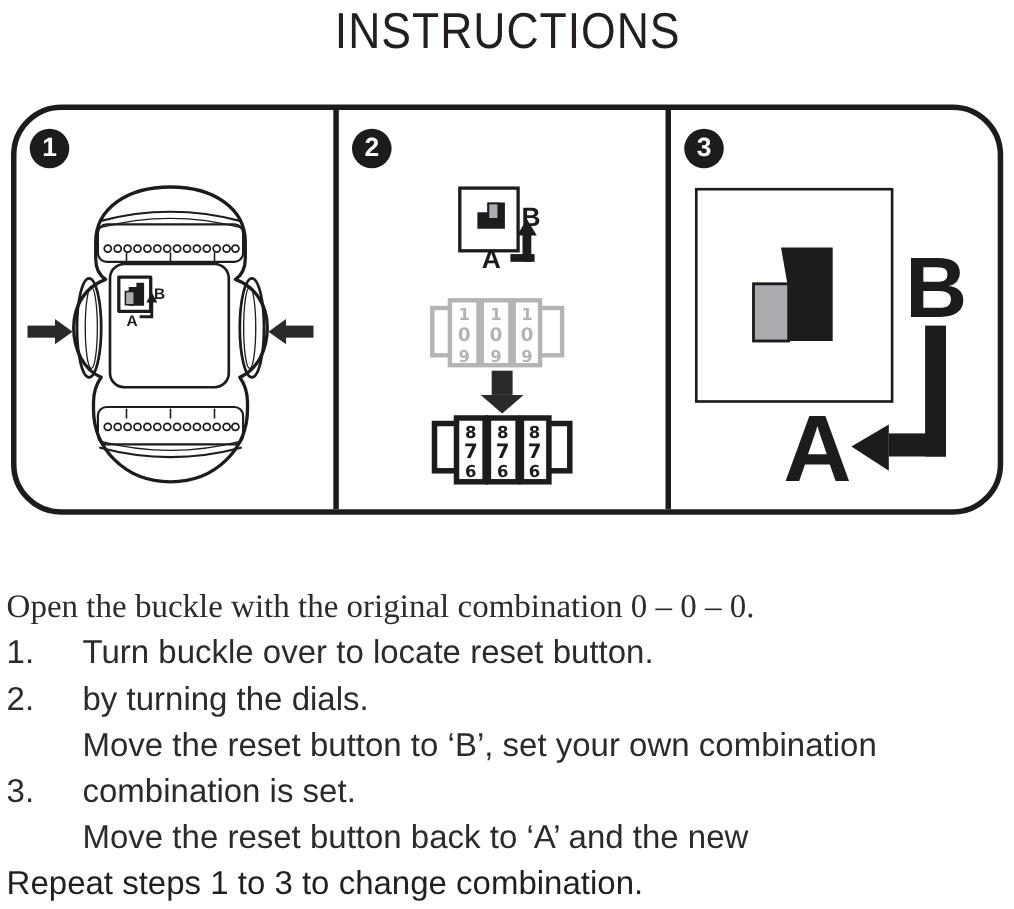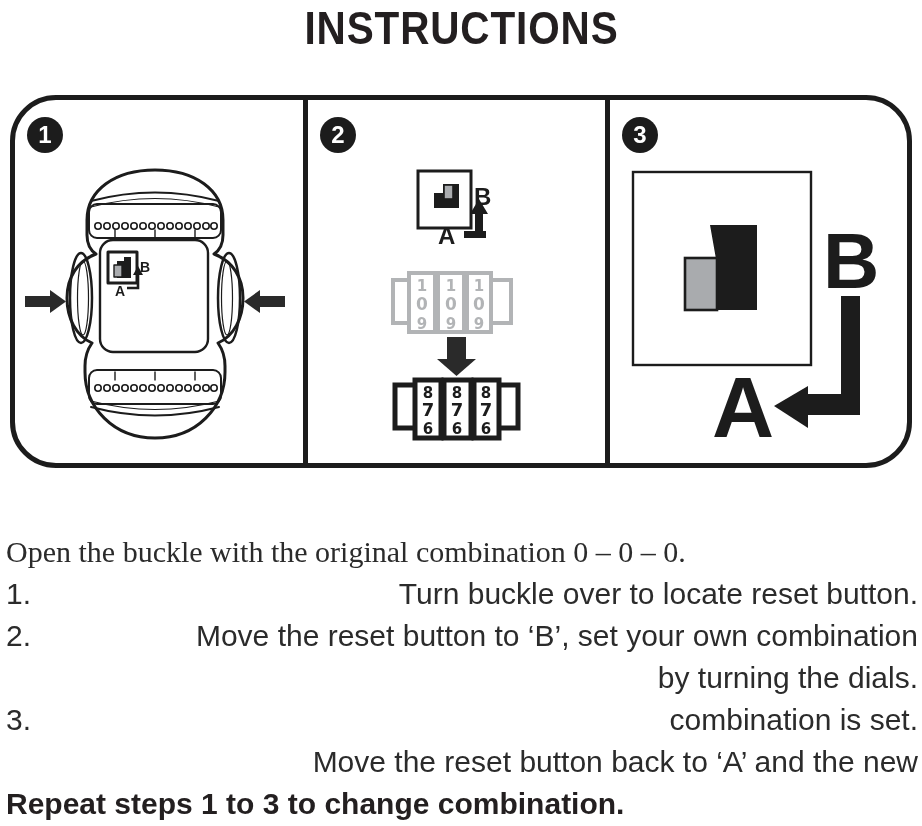--- a/index.html
+++ b/index.html
@@ -7,21 +7,21 @@
     width:922px;height:826px;overflow:hidden;
     font-family:"Liberation Sans","DejaVu Sans",sans-serif;
     color:#262626;
     -webkit-font-smoothing:antialiased;
   }
   .page{position:relative;width:922px;height:826px;background:#fff;}
 
   
   h1.title{
     margin:2px 0 0 0;text-align:center;
-    font-size:46px;line-height:52px;font-weight:bold;color:#231f20;
+    font-size:46px;line-height:52px;font-weight:normal;color:#231f20;
   }
   h1.title span{display:inline-block;transform:scaleX(.88);letter-spacing:1px;}
 
   
   .diagram-box{
     box-sizing:border-box;
     margin:41px 10px 0 10px;
     width:902px;height:373px;
     border:5px solid #1c1c1c;border-radius:46px;
     display:flex;overflow:hidden;background:#fff;
@@ -41,22 +41,22 @@
   .panel svg{position:absolute;left:0;top:0;}
 
   
   .instructions{
     margin:63px 4px 0 6px;
     font-size:30px;line-height:42px;color:#2b2b2b;
   }
   .intro{margin:0;font-family:Liberation Serif, serif;}
   .step{display:flex;}
   .step-num{width:69px;flex:0 0 69px;}
-  .step-text{flex:1;text-align:right;}
-  .footer-line{margin:0;font-weight:bold;color:#231f20;}
+  .step-text{flex:1;}
+  .footer-line{margin:0;font-weight:normal;color:#231f20;}
 </style>
 </head>
 <body>
 
 <div class="page">
 
   <h1 class="title"><span>INSTRUCTIONS</span></h1>
 
   <div class="diagram-box">
 
@@ -253,22 +253,22 @@
     <div class="step">
       <div class="step-num">1.</div>
       <div class="step-text">
         <div>Turn buckle over to locate reset button.</div>
       </div>
     </div>
 
     <div class="step">
       <div class="step-num">2.</div>
       <div class="step-text">
+        <div>by turning the dials.</div>
         <div>Move the reset button to ‘B’, set your own combination</div>
-        <div>by turning the dials.</div>
       </div>
     </div>
 
     <div class="step">
       <div class="step-num">3.</div>
       <div class="step-text">
         <div>combination is set.</div>
         <div>Move the reset button back to ‘A’ and the new</div>
       </div>
     </div>

